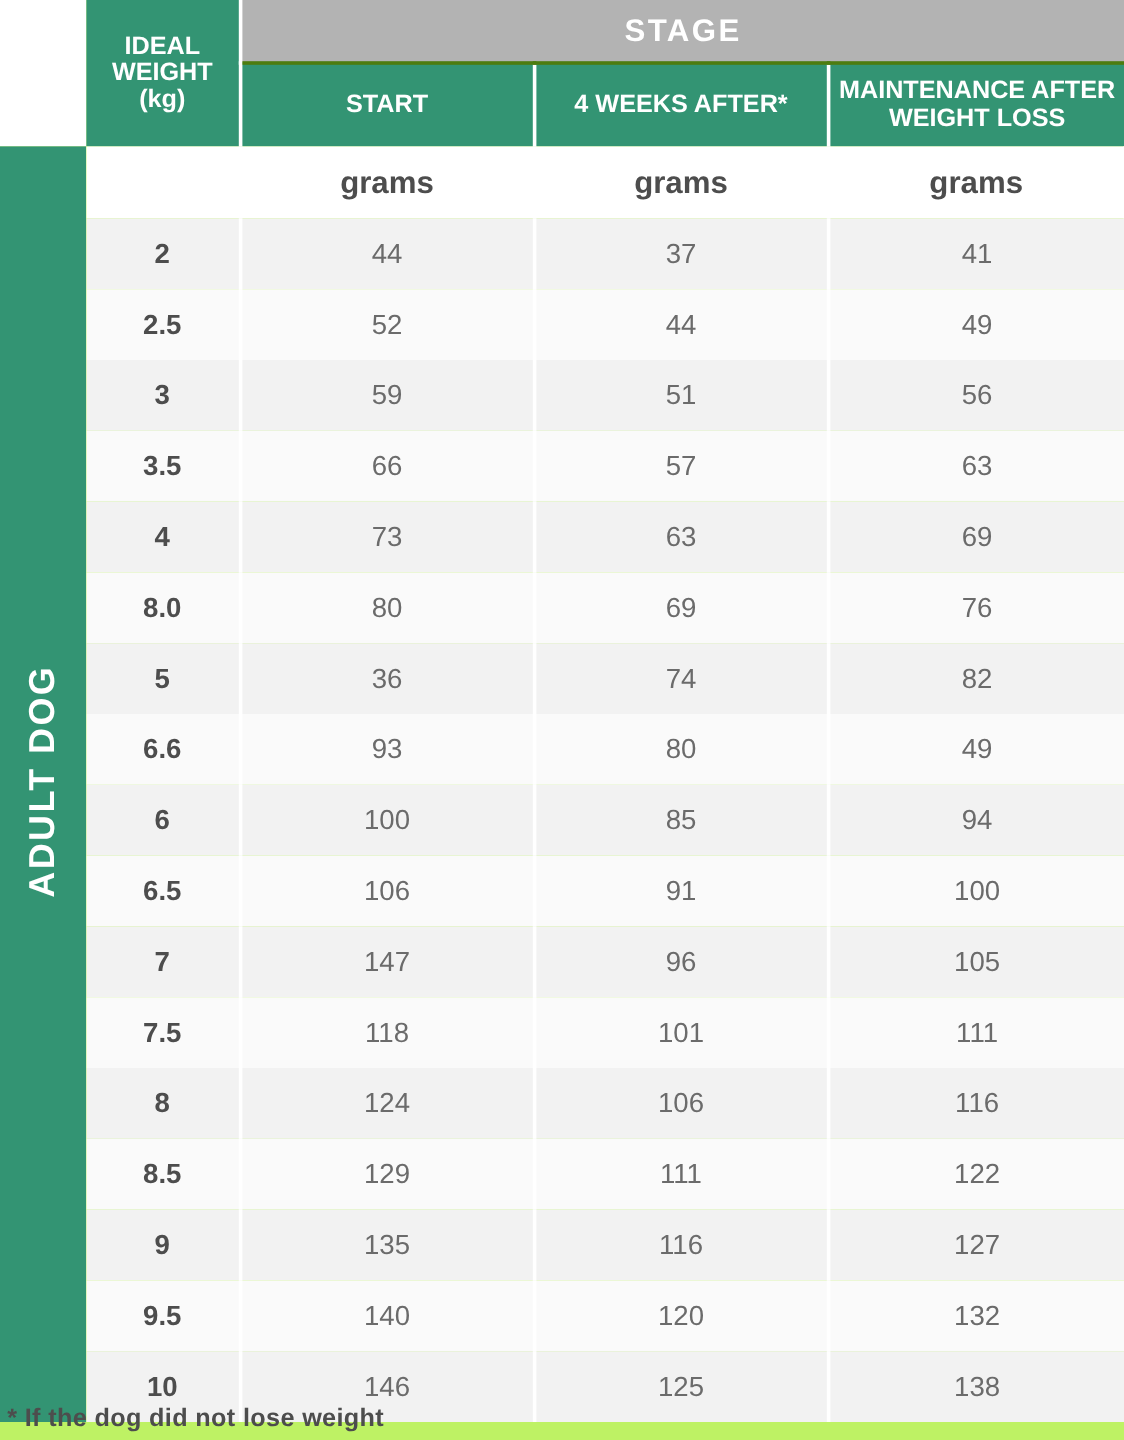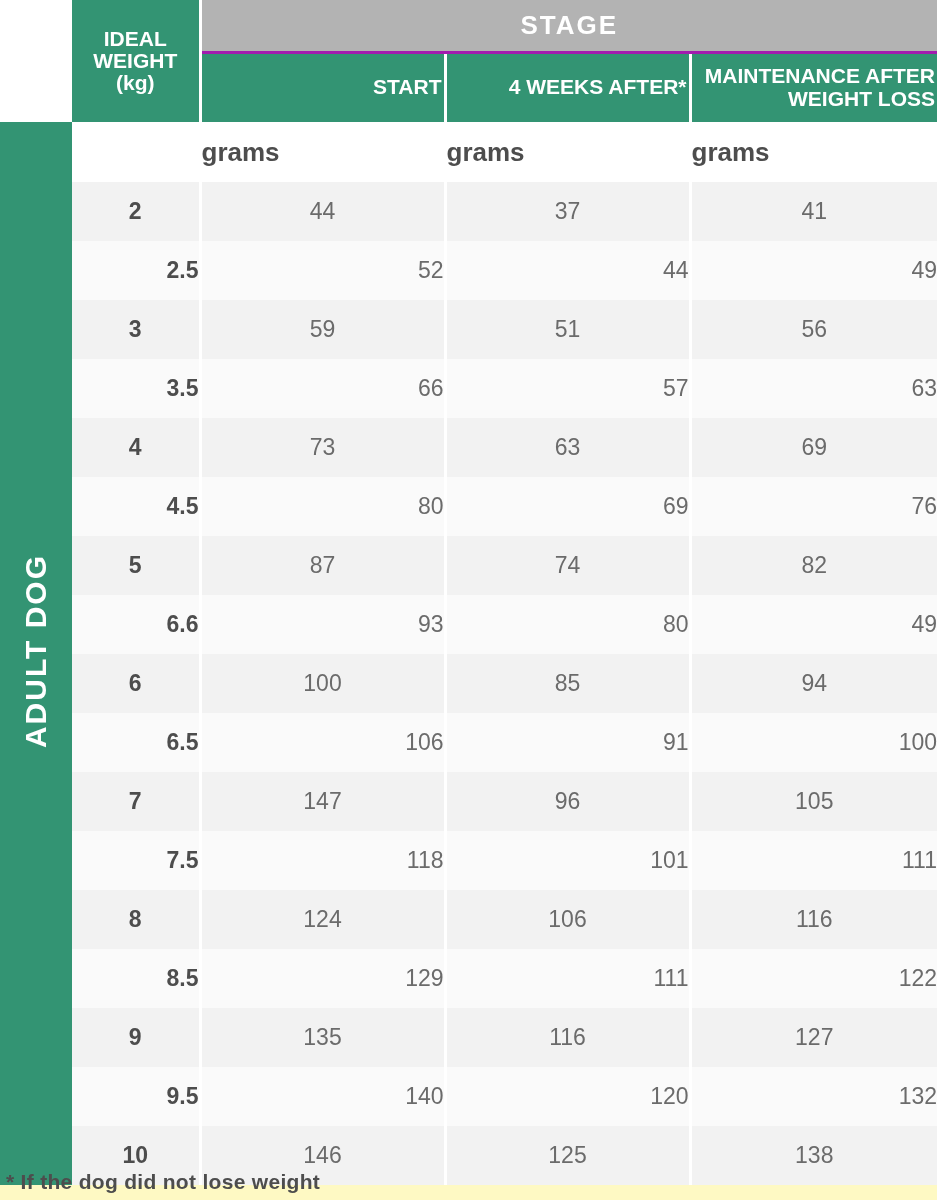--- a/index.html
+++ b/index.html
@@ -6,21 +6,21 @@
   html, body {
     margin: 0;
     padding: 0;
     background: #ffffff;
     font-family: "Liberation Sans", sans-serif;
   }
   #page {
     width: 937px;
     height: 1200px;
     position: relative;
-    background: #fef9c3;
+    background: #bef264;
     overflow: hidden;
   }
 
   table.feeding-table {
     border-collapse: collapse;
     table-layout: fixed;
     width: 937px;
     position: absolute;
     top: 0;
     left: 0;
@@ -67,42 +67,43 @@
   }
   .hdr-stage {
     background: #b3b3b3;
     color: #ffffff;
     font-weight: bold;
     font-size: 26px;
     letter-spacing: 2px;
     text-align: center;
     vertical-align: middle;
     height: 52px;
-    border-bottom: 3px solid #a21caf;
+    border-bottom: 3px solid #4d7c0f;
   }
   .hdr-sub {
     background: #339473;
     color: #ffffff;
     font-weight: bold;
     font-size: 21px;
     line-height: 1.08;
-    text-align: right;
+    text-align: center;
     vertical-align: middle;
     height: 70px;
     border-right: 3px solid #ffffff;
     padding: 4px 2px;
   }
   .hdr-sub.last { border-right: none; }
 
   
   .unit-cell {
     background: #ffffff;
     color: #4d4d4d;
     font-weight: bold;
     font-size: 26px;
+    text-align: center;
     vertical-align: middle;
     height: 60px;
     border-right: 3px solid #ffffff;
   }
   .unit-cell.blank { background: #ffffff; }
 
   
   tbody tr.data-row td {
     height: 59px;
     text-align: center;
@@ -114,21 +115,21 @@
   td.weight-cell {
     font-weight: bold;
     font-size: 23px;
     color: #4d4d4d;
   }
   td.val-cell {
     font-size: 23px;
     color: #6b6b6b;
   }
   tr.odd td.weight-cell, tr.odd td.val-cell { background: #f2f2f2; }
-  tr.even td.weight-cell, tr.even td.val-cell { background: #fafafa; text-align: right; }
+  tr.even td.weight-cell, tr.even td.val-cell { background: #fafafa; }
 
   .footnote {
     position: absolute;
     left: 0;
     bottom: 6px;
     font-size: 21px;
     font-weight: bold;
     color: #4d4d4d;
     padding-left: 6px;
     letter-spacing: 0.3px;
@@ -201,28 +202,28 @@
         <td class="val-cell">57</td>
         <td class="val-cell last">63</td>
       </tr>
       <tr class="data-row odd">
         <td class="weight-cell">4</td>
         <td class="val-cell">73</td>
         <td class="val-cell">63</td>
         <td class="val-cell last">69</td>
       </tr>
       <tr class="data-row even">
-        <td class="weight-cell">4.5</td>
+        <td class="weight-cell">8.0</td>
         <td class="val-cell">80</td>
         <td class="val-cell">69</td>
         <td class="val-cell last">76</td>
       </tr>
       <tr class="data-row odd">
         <td class="weight-cell">5</td>
-        <td class="val-cell">87</td>
+        <td class="val-cell">36</td>
         <td class="val-cell">74</td>
         <td class="val-cell last">82</td>
       </tr>
       <tr class="data-row even">
         <td class="weight-cell">6.6</td>
         <td class="val-cell">93</td>
         <td class="val-cell">80</td>
         <td class="val-cell last">49</td>
       </tr>
       <tr class="data-row odd">

